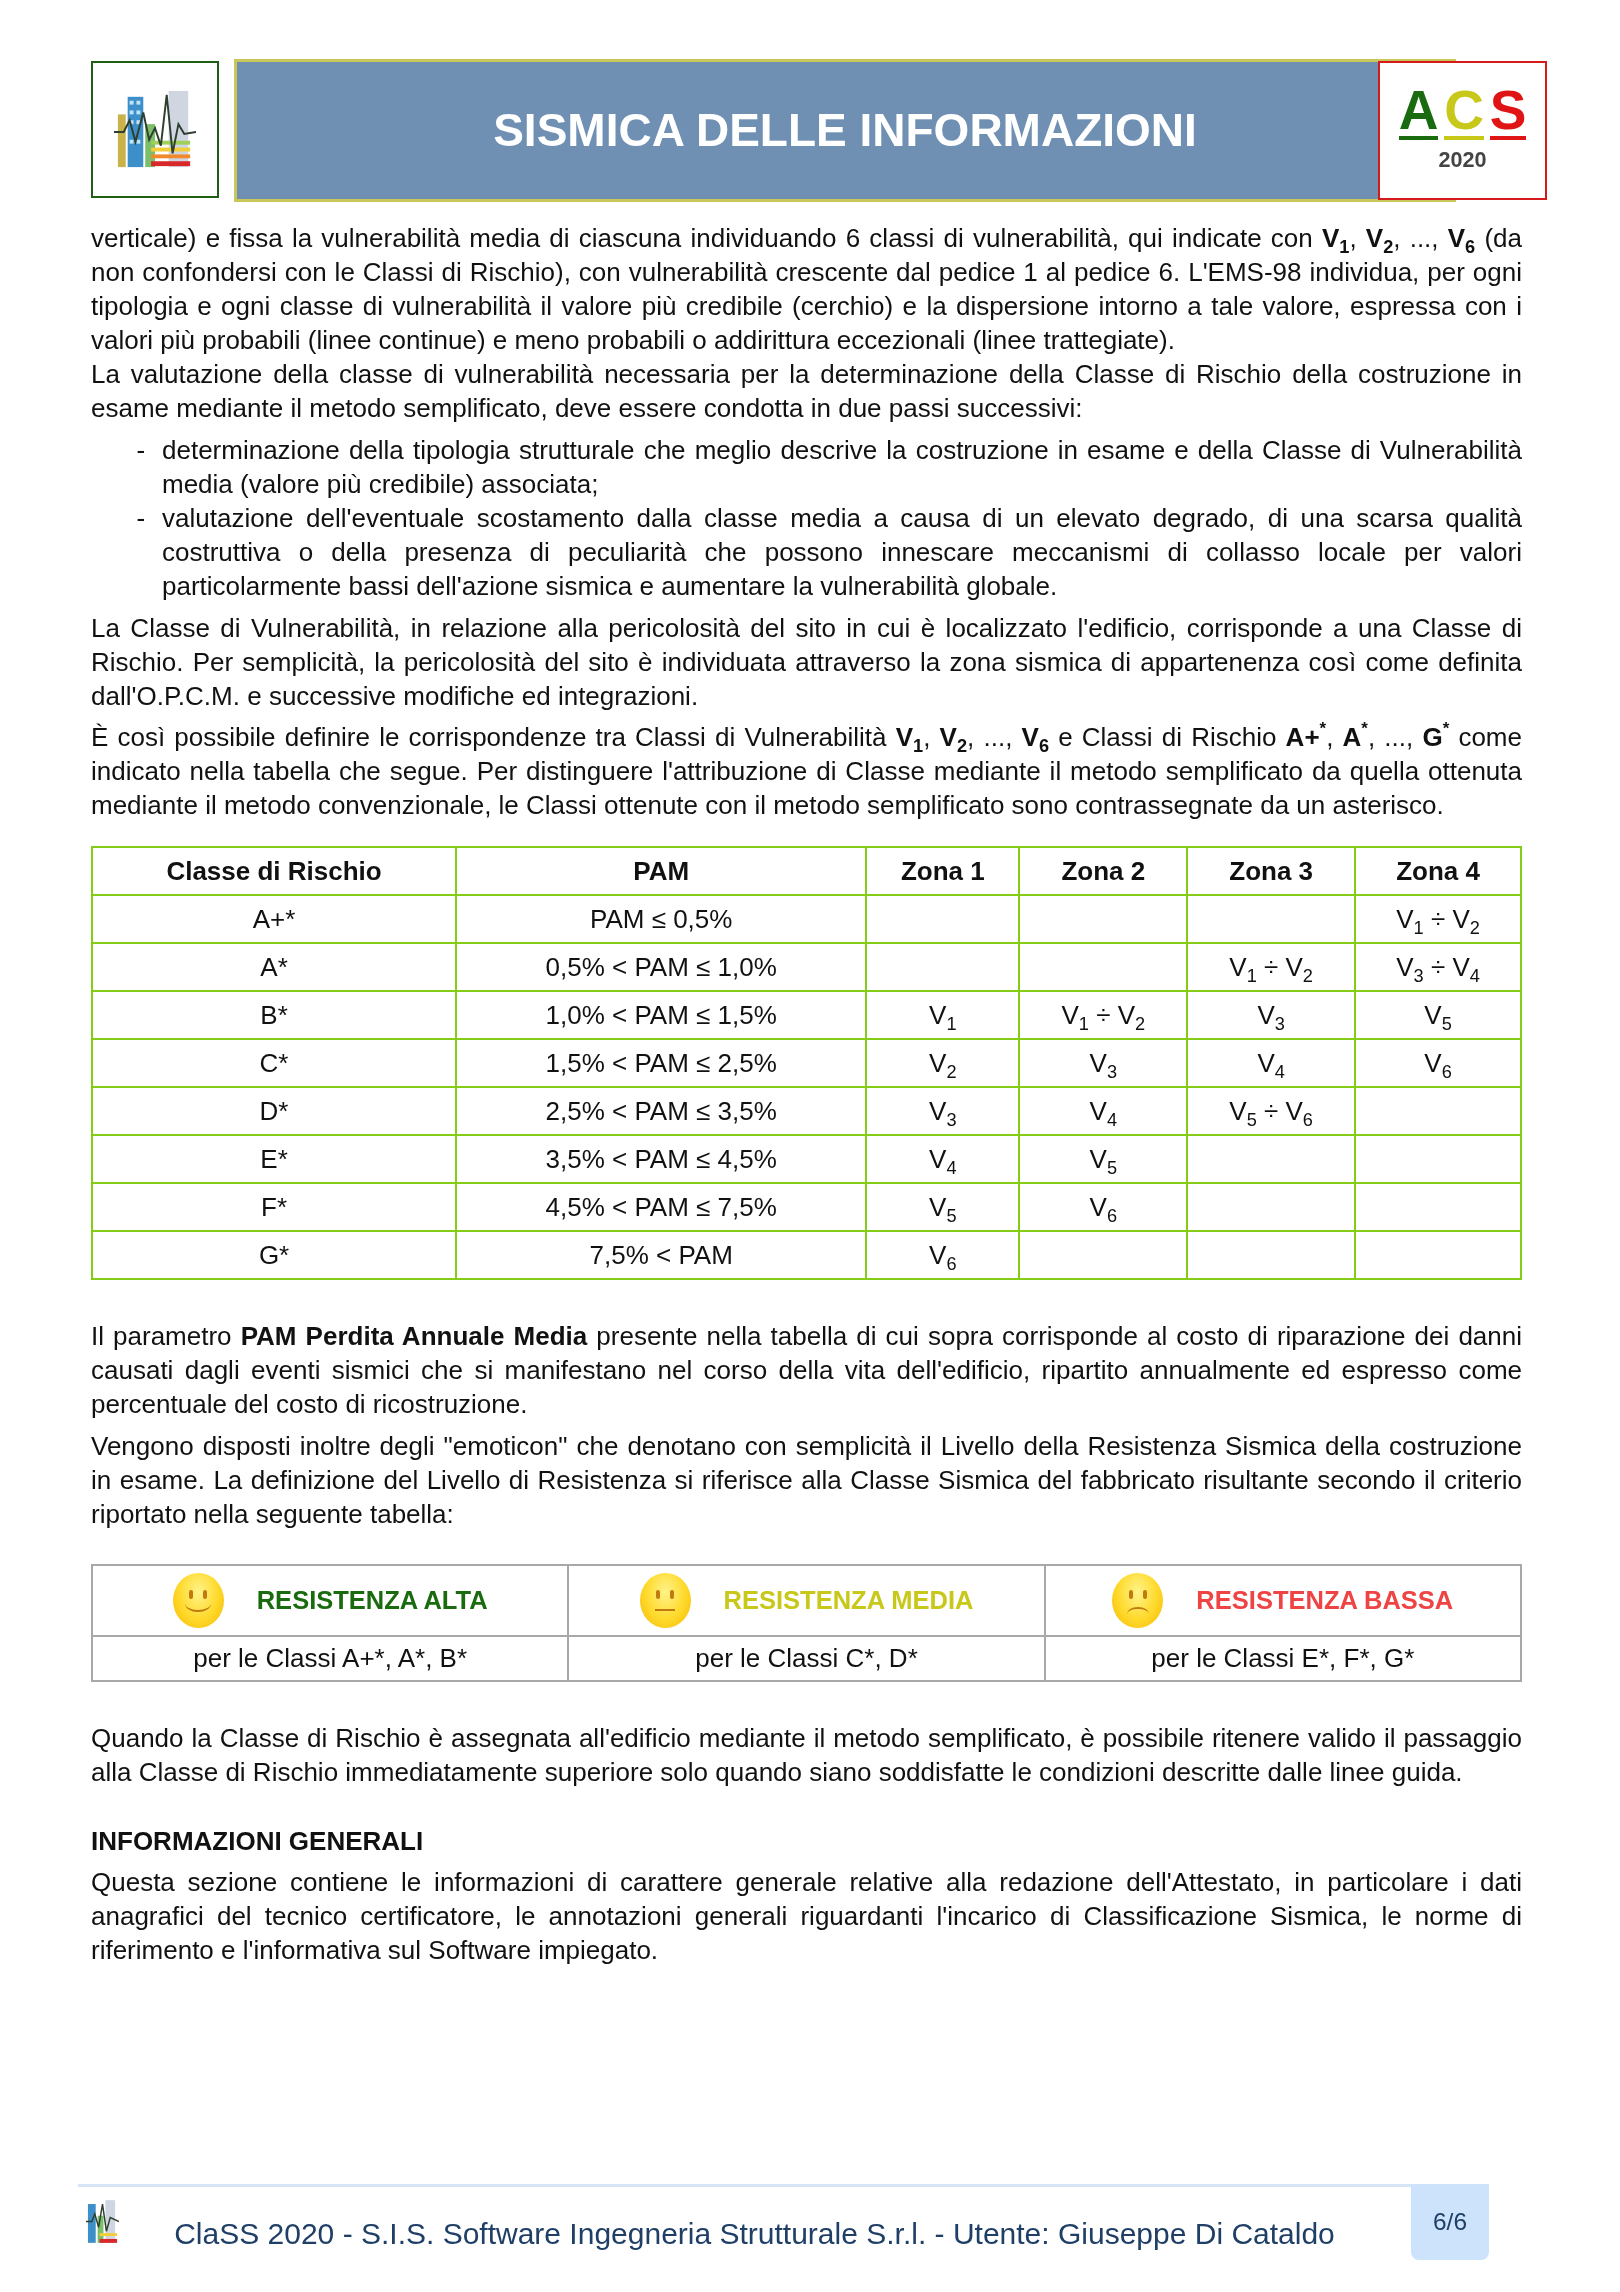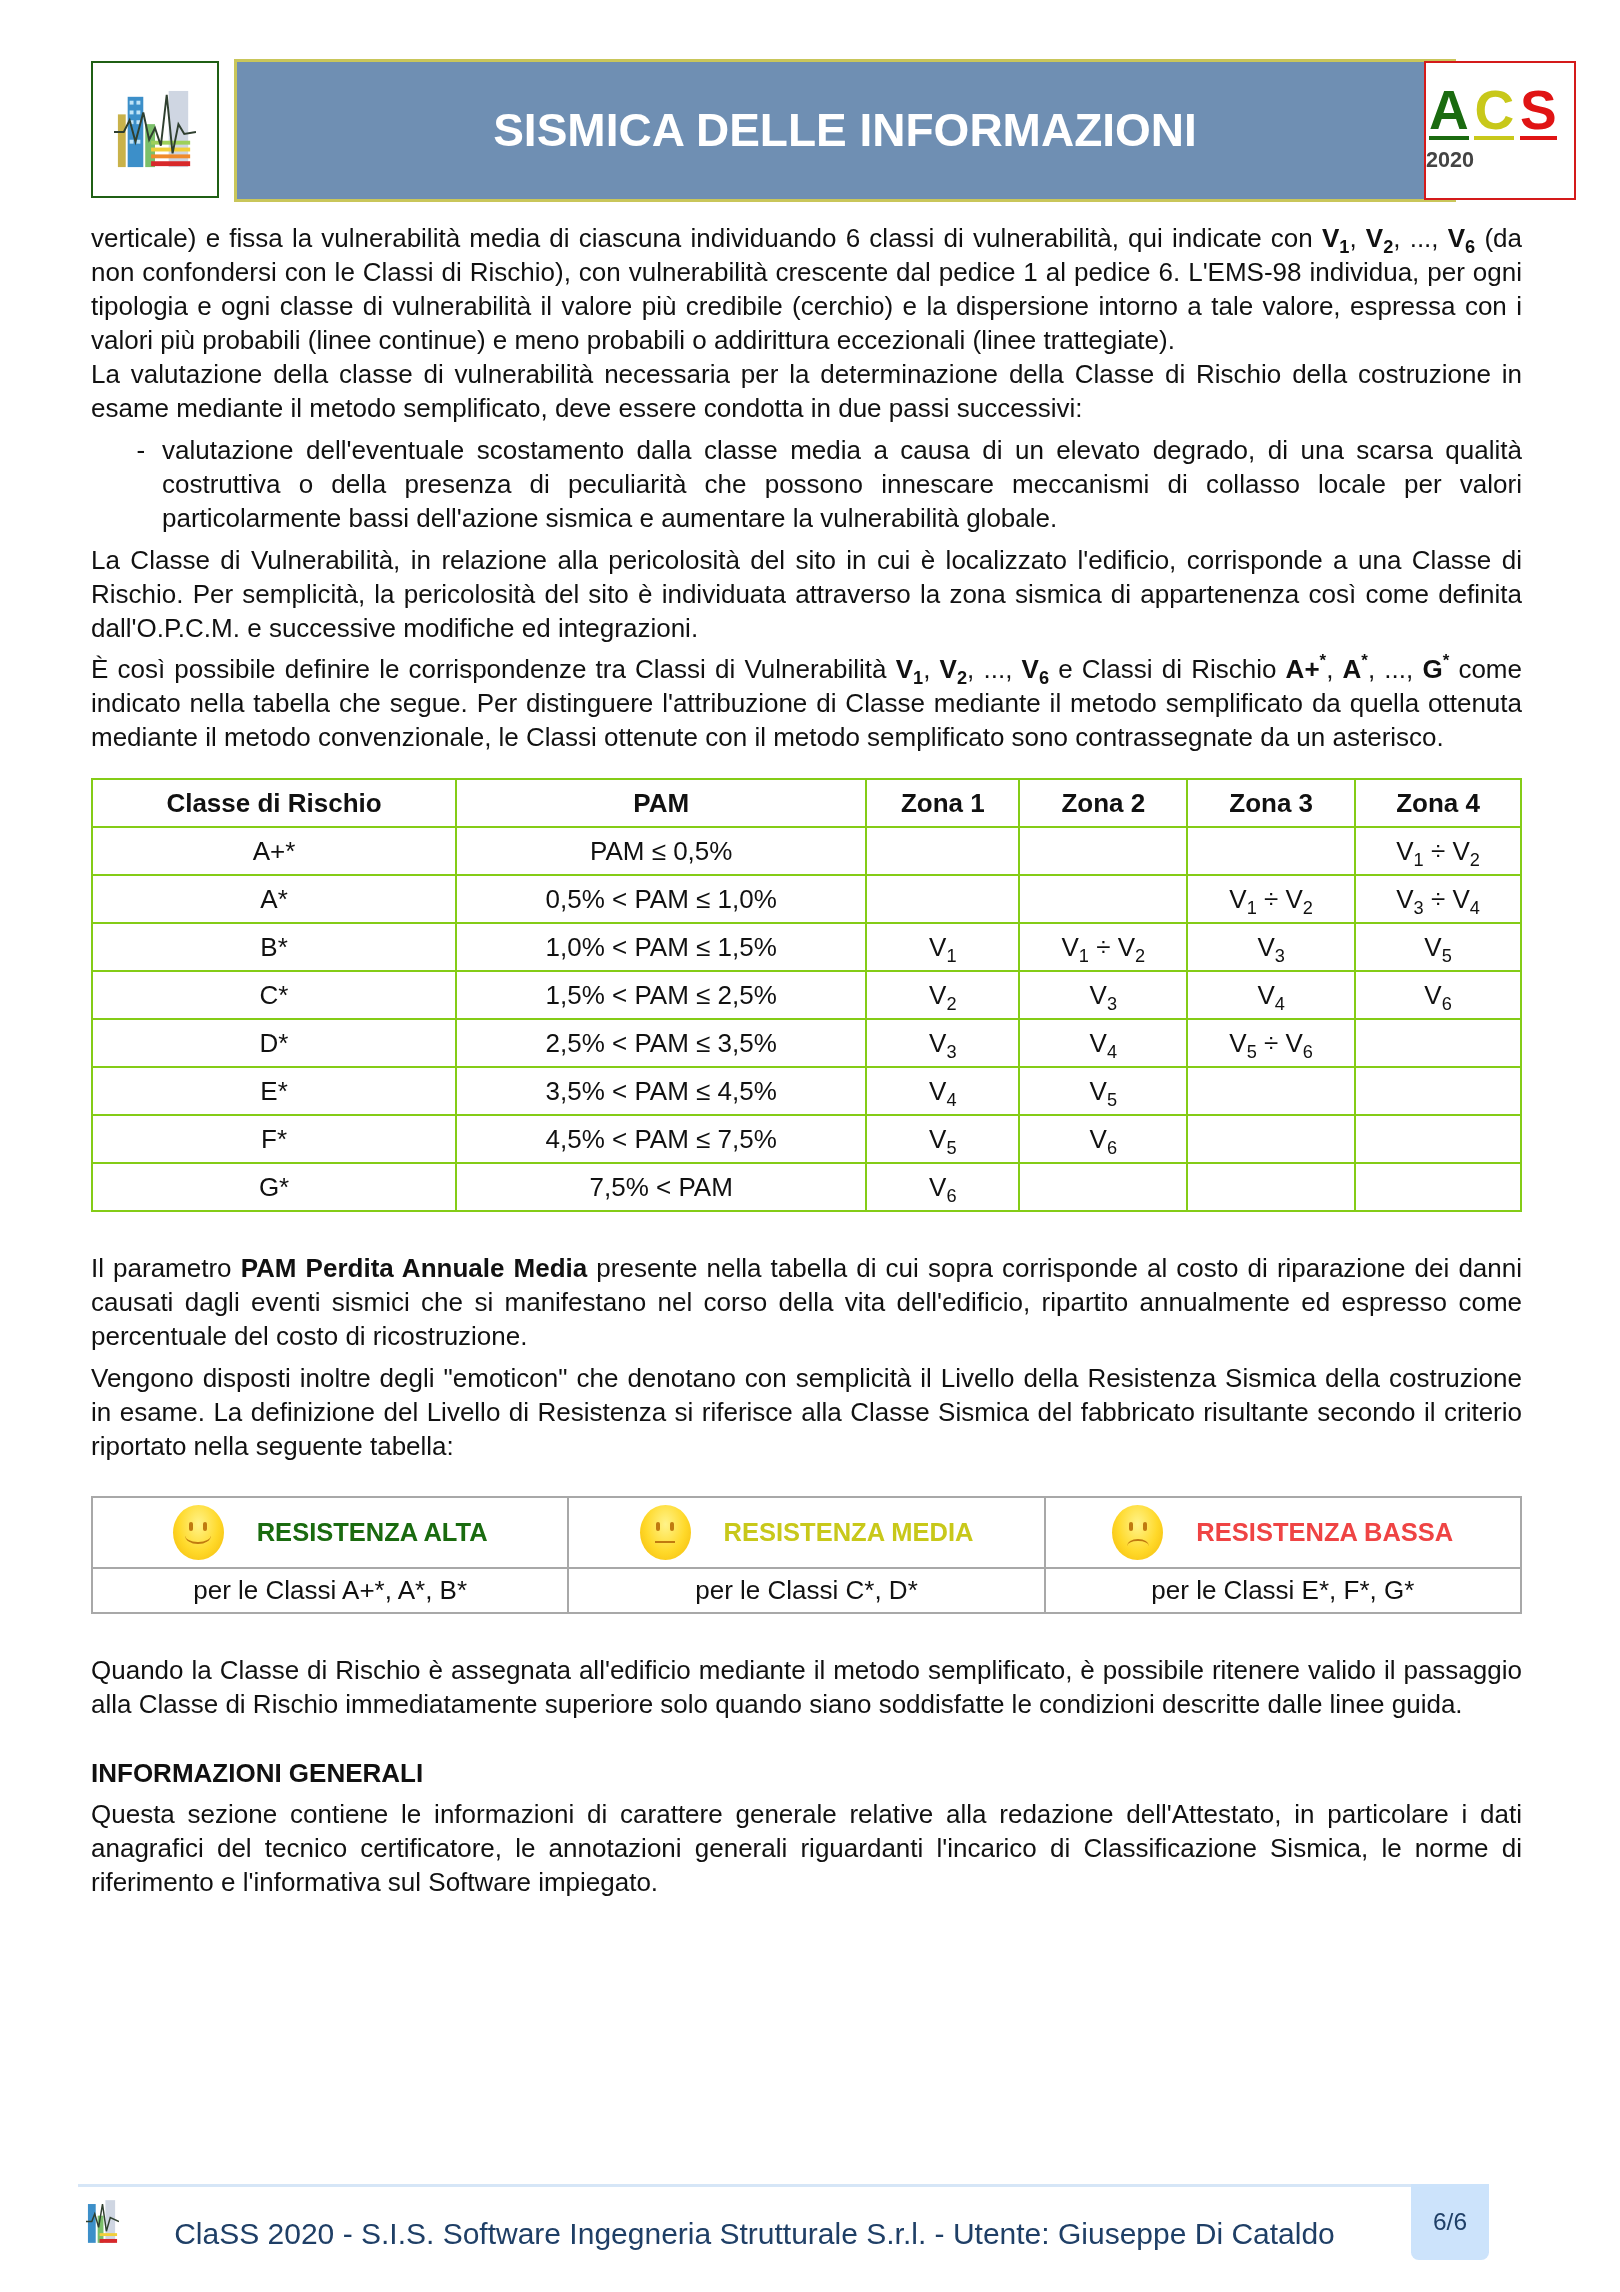--- a/index.html
+++ b/index.html
@@ -1,21 +1,21 @@
 <!DOCTYPE html>
 <html><head>
 <meta charset="utf-8">
 <style>
   html, body { margin: 0; padding: 0; background: #ffffff; }
   body { width: 1620px; height: 2293px; position: relative; font-family: "Liberation Sans", sans-serif; color: #111; }
   .header { position: absolute; top: 59px; left: 91px; width: 1431px; height: 143px; }
   .logo-box { position: absolute; left: 0; top: 2px; width: 128px; height: 137px; border: 2.9px solid #1f5f14; box-sizing: border-box; background: #fff; display: flex; align-items: center; justify-content: center; }
   .title-box { position: absolute; left: 143px; top: 0; width: 1222px; height: 143px; background: #6f8fb3; border: 3.9px solid #c9c65a; box-sizing: border-box; display: flex; flex-direction: column; align-items: center; justify-content: center; }
   .title-line { color: #fff; font-weight: bold; font-size: 46px; line-height: 53px; letter-spacing: 0px; }
-  .acs-box { position: absolute; left: 1333px; top: 2px; width: 152px; height: 139px; border: 2.9px solid #d41a1a; box-sizing: border-box; background: #fff; }
+  .acs-box { position: absolute; left: 1287px; top: 2px; width: 169px; height: 139px; border: 2.9px solid #d41a1a; box-sizing: border-box; background: #fff; text-align: center; }
   .acs-letters { margin-top: 19.6px; font-weight: bold; font-size: 55px; line-height: 55px; }
   .acs-letters span { display: inline-block; border-bottom: 4.9px solid currentColor; margin: 0 2.9px; line-height: 51px; }
   .acs-year { font-weight: bold; font-size: 21.6px; color: #444; margin-top: 7.8px; }
 
   .content { position: absolute; left: 91px; top: 221px; width: 1431px; font-size: 26px; line-height: 34px; }
   p { margin: 0; text-align: justify; }
   .mt { margin-top: 7.8px; }
   ul.dash { margin: 7.8px 0 0 0; padding: 0 0 0 71px; list-style: none; }
   ul.dash li { position: relative; text-align: justify; }
   ul.dash li::before { content: "-"; position: absolute; left: -25.5px; }
@@ -86,20 +86,21 @@
     <div class="acs-year">2020</div>
   </div>
 </div>
 
 <div class="content">
   <p>
     <span>verticale) e fissa la vulnerabilità media di ciascuna individuando 6 classi di vulnerabilità, qui indicate con </span><b><span>V</span><sub>1</sub></b><span>, </span><b><span>V</span><sub>2</sub></b><span>, ..., </span><b><span>V</span><sub>6</sub></b><span> (da non confondersi con le Classi di Rischio), con vulnerabilità crescente dal pedice 1 al pedice 6. L'EMS-98 individua, per ogni tipologia e ogni classe di vulnerabilità il valore più credibile (cerchio) e la dispersione intorno a tale valore, espressa con i valori più probabili (linee continue) e meno probabili o addirittura eccezionali (linee trattegiate).</span>
   </p>
   <p>La valutazione della classe di vulnerabilità necessaria per la determinazione della Classe di Rischio della costruzione in esame mediante il metodo semplificato, deve essere condotta in due passi successivi:</p>
   <ul class="dash">
+    <li>determinazione della tipologia strutturale che meglio descrive la costruzione in esame e della Classe di Vulnerabilità media (valore più credibile) associata;</li>
     <li>valutazione dell'eventuale scostamento dalla classe media a causa di un elevato degrado, di una scarsa qualità costruttiva o della presenza di peculiarità che possono innescare meccanismi di collasso locale per valori particolarmente bassi dell'azione sismica e aumentare la vulnerabilità globale.</li>
   </ul>
   <p class="mt">La Classe di Vulnerabilità, in relazione alla pericolosità del sito in cui è localizzato l'edificio, corrisponde a una Classe di Rischio. Per semplicità, la pericolosità del sito è individuata attraverso la zona sismica di appartenenza così come definita dall'O.P.C.M. e successive modifiche ed integrazioni.</p>
   <p class="mt">
     <span>È così possibile definire le corrispondenze tra Classi di Vulnerabilità </span><b><span>V</span><sub>1</sub></b><span>, </span><b><span>V</span><sub>2</sub></b><span>, ..., </span><b><span>V</span><sub>6</sub></b><span> e Classi di Rischio </span><b><span>A+</span><sup>*</sup></b><span>, </span><b><span>A</span><sup>*</sup></b><span>, ..., </span><b><span>G</span><sup>*</sup></b><span> come indicato nella tabella che segue. Per distinguere l'attribuzione di Classe mediante il metodo semplificato da quella ottenuta mediante il metodo convenzionale, le Classi ottenute con il metodo semplificato sono contrassegnate da un asterisco.</span>
   </p>
 
   <table class="risk-table">
     <thead>
       <tr>

